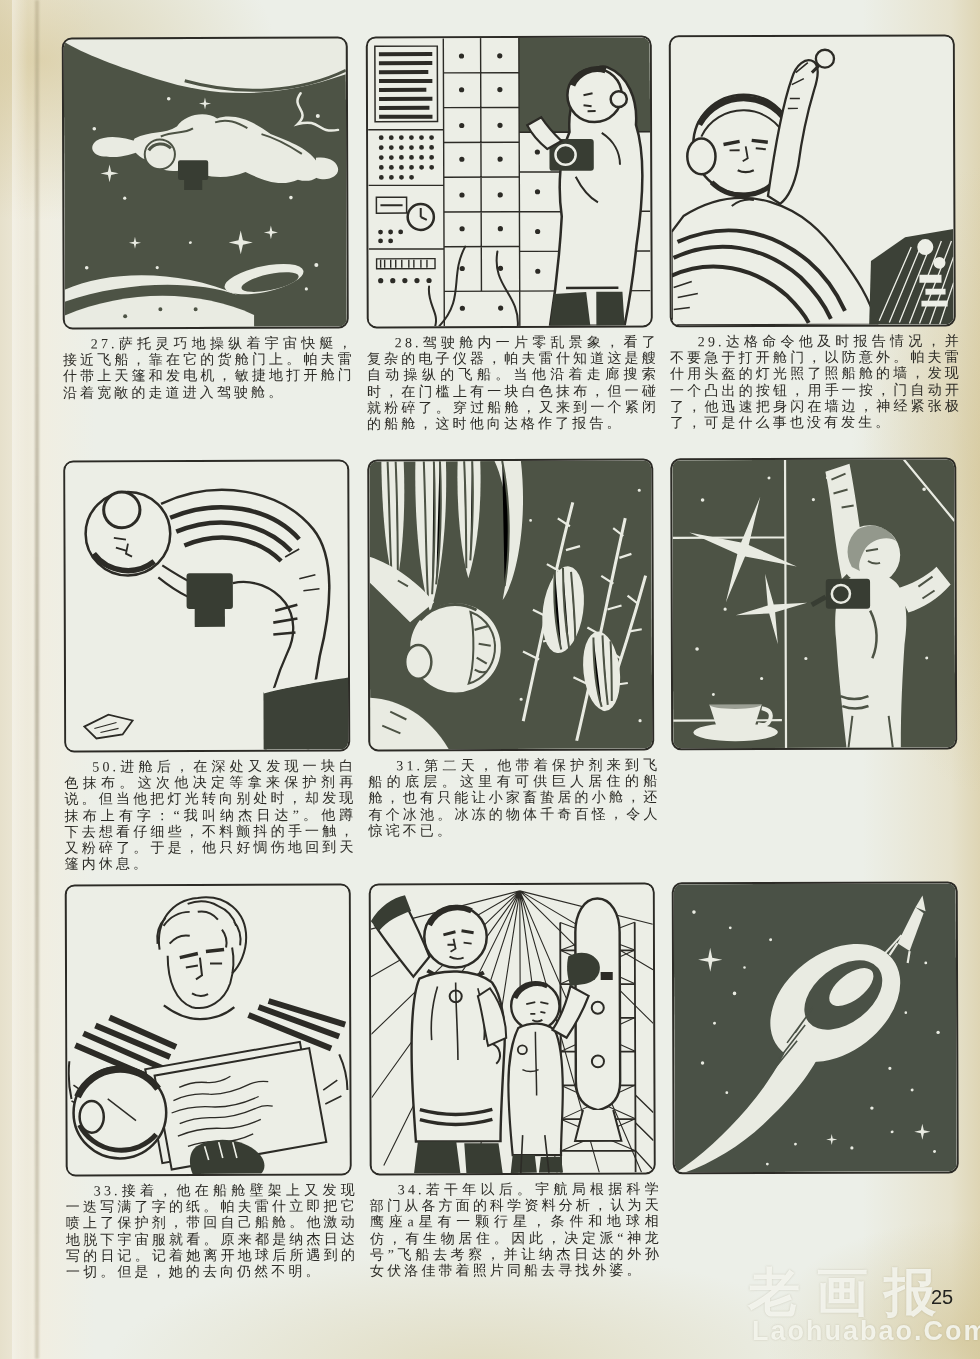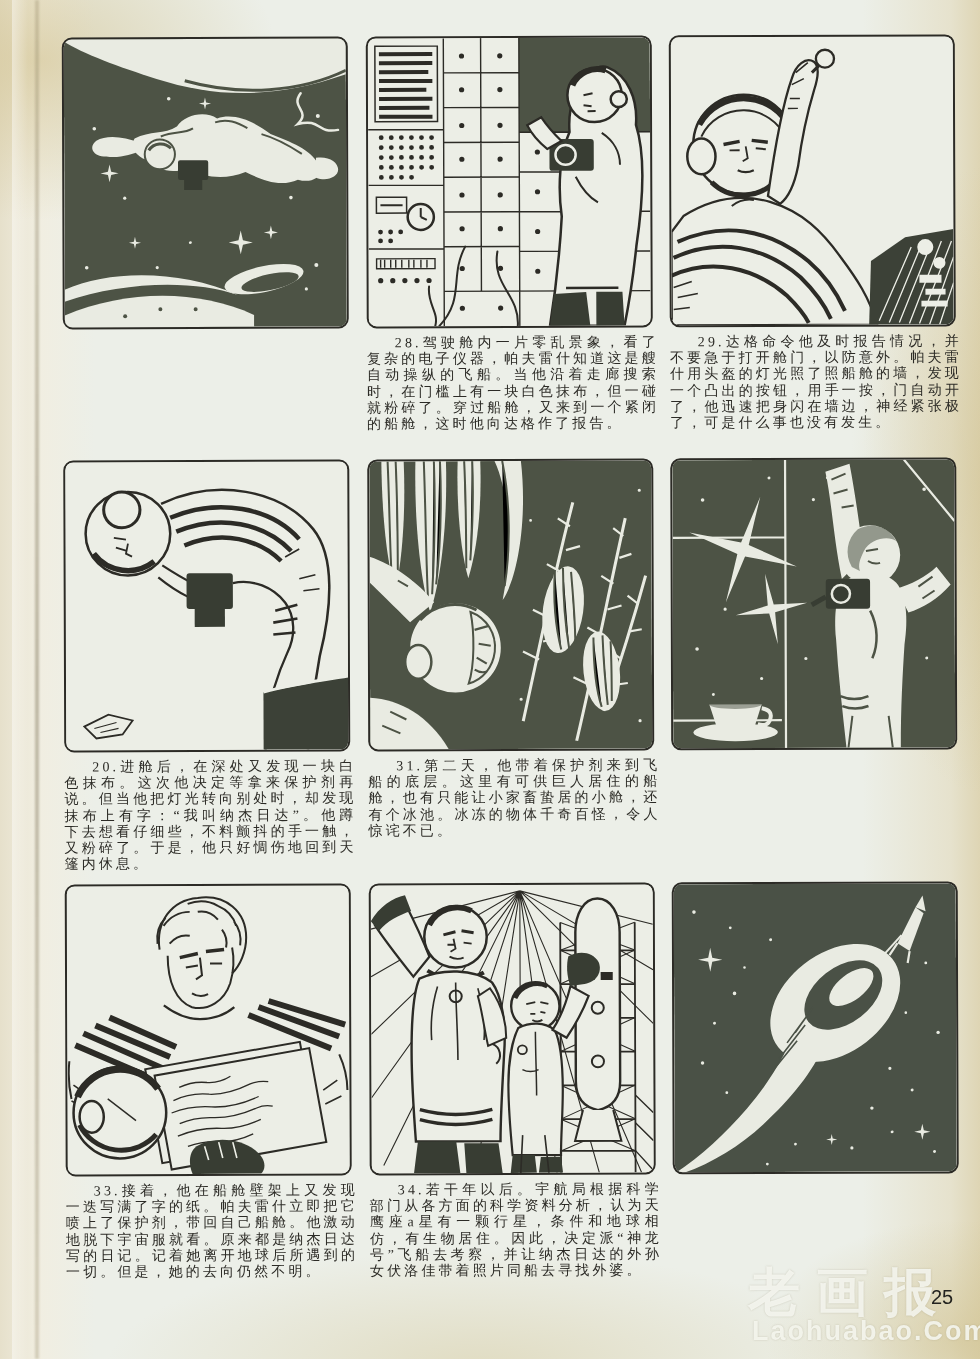--- a/index.html
+++ b/index.html
@@ -92,20 +92,21 @@
               <circle cx="160" cy="92" r="1.5"></circle>
             <circle cx="22" cy="230" r="1.8"></circle>
               <circle cx="240" cy="252" r="1.6"></circle>
               <circle cx="92" cy="230" r="1.6"></circle>
             <circle cx="190" cy="112" r="1.5"></circle>
               <circle cx="252" cy="78" r="2"></circle>
               <circle cx="125" cy="205" r="1.5"></circle>
           </g>
         </svg>
       </div>
+      <p class="caption">27.萨托灵巧地操纵着宇宙快艇，接近飞船，靠在它的货舱门上。帕夫雷什带上天篷和发电机，敏捷地打开舱门沿着宽敞的走道进入驾驶舱。</p>
     </div>
 
     <div class="cell" style="left:368px;top:36px">
       <div class="panel-image">
         <svg viewBox="0 0 280 290" preserveAspectRatio="none">
           <rect width="280" height="290" fill="#eceee6"></rect>
           <rect x="150" y="0" width="130" height="95" fill="#4d5345"></rect>
           <g>
             <path d="M75,0 V290 M150,0 V290 M112,0 V255 M75,35 H150 M75,70 H150 M75,105 H150 M75,140 H150 M75,175 H150 M75,210 H150 M75,255 H280 M0,92 H75 M0,148 H75 M0,212 H75 M150,95 H280 M150,135 H215 M150,175 H280 M150,215 H280 M215,95 V255" stroke="#2c2b26" stroke-width="1.4" fill="none"></path>
             <g fill="#2c2b26">
@@ -277,21 +278,21 @@
             <path d="M232,118 l16,-4 M236,130 l16,-2 M218,96 l14,-8" stroke="#2c2b26" stroke-width="1.6"></path>
             <path d="M196,232 L280,216 L280,290 L196,290 Z" fill="#3c4137"></path>
             <path d="M196,232 C224,224 254,220 280,216" stroke="#eceee6" stroke-width="3" fill="none"></path>
           </g>
           <g>
             <path d="M18,266 L42,254 L66,260 L56,274 L30,278 Z" fill="#eceee6" stroke="#2c2b26" stroke-width="1.8"></path>
             <path d="M28,268 l22,-6 M34,272 l18,-4" stroke="#2c2b26" stroke-width="1.2"></path>
           </g>
         </svg>
       </div>
-      <p class="caption">20.进舱后，在深处又发现一块白色抹布。这次他决定等拿来保护剂再说。但当他把灯光转向别处时，却发现抹布上有字：“我叫纳杰日达”。他蹲下去想看仔细些，不料颤抖的手一触，又粉碎了。于是，他只好惆伤地回到天篷内休息。</p>
+      <p class="caption">50.进舱后，在深处又发现一块白色抹布。这次他决定等拿来保护剂再说。但当他把灯光转向别处时，却发现抹布上有字：“我叫纳杰日达”。他蹲下去想看仔细些，不料颤抖的手一触，又粉碎了。于是，他只好惆伤地回到天篷内休息。</p>
     </div>
 
     <div class="cell" style="left:368px;top:459px">
       <div class="panel-image">
         <svg viewBox="0 0 280 290" preserveAspectRatio="none">
           <rect width="280" height="290" fill="#4d5345"></rect>
           <g>
             <path d="M12,-5 H34 C36,40 34,90 26,128 C18,110 12,55 12,-5 Z" fill="#e9ebe2"></path>
             <path d="M46,-5 H76 C78,55 72,115 60,152 C50,120 44,55 46,-5 Z" fill="#e9ebe2"></path>
             <path d="M88,-5 H110 C112,40 108,85 98,118 C90,90 86,40 88,-5 Z" fill="#e9ebe2"></path>

